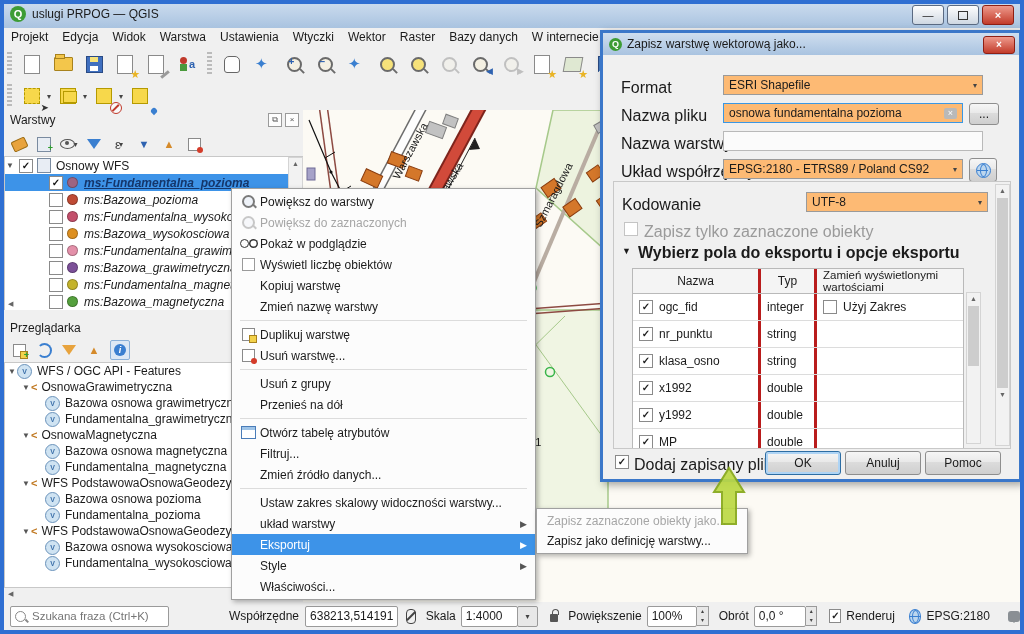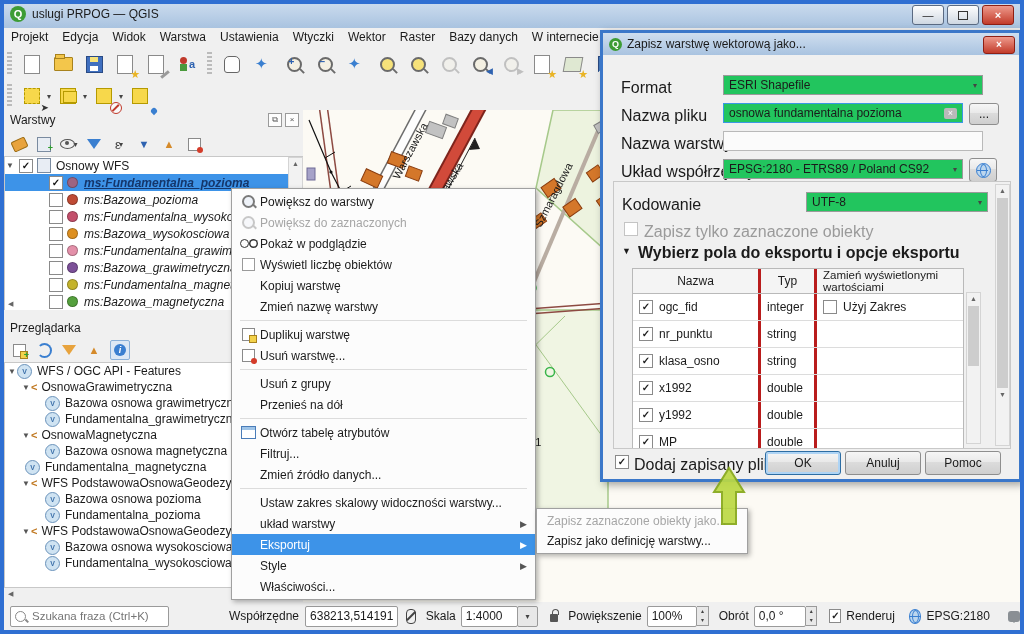--- a/index.html
+++ b/index.html
@@ -142,21 +142,21 @@
     repeating-linear-gradient(90deg,transparent 0 3px,#b9cfe4 3px 4px);}
 
   
   .dlg{position:absolute;left:600px;top:30px;width:416px;height:446px;border:3px solid #3b77c9;
     background:#f0f0f0;z-index:45;box-shadow:3px 3px 8px rgba(0,0,0,.35);}
   .dlg-title{position:absolute;left:0;top:0;width:100%;height:22px;background:linear-gradient(#cfdeef,#a9c3e0);
     display:flex;align-items:center;}
   .dlg-close{position:absolute;right:4px;top:3px;width:30px;height:16px;border:1px solid #8e1f14;border-radius:3px;
     background:linear-gradient(#ee9a8c,#c23b2a);color:#fff;font-weight:bold;font-size:10px;text-align:center;line-height:15px;}
   .dl{position:absolute;font-size:16px;}
-  .field,.combo{position:absolute;height:20px;background:#22c55e;border:1px solid #9a9a9a;display:flex;
+  .field,.combo{position:absolute;height:20px;background:#fdba74;border:1px solid #9a9a9a;display:flex;
     align-items:center;padding:0 5px;box-sizing:border-box;font-size:12px;}
   .combo .ca{margin-left:auto;font-size:8px;color:#444;}
   .field.focus{border:1px solid #3a97e4;}
   .clearico{margin-left:auto;width:13px;height:11px;background:#b9b9b9;border-radius:2px;color:#fff;
     font-size:9px;line-height:11px;text-align:center;flex:none;}
   .pushbtn{position:absolute;border:1px solid #8e8e8e;border-radius:3px;
     background:linear-gradient(#f6f6f6,#e9e9e9 45%,#dcdcdc 45%,#cfcfcf);display:flex;align-items:center;justify-content:center;}
   .scrollarea{position:absolute;left:10px;top:148px;width:396px;height:266px;border:1px solid #c8c8c8;
     background:#f0f0f0;overflow:hidden;}
   .ftable{position:absolute;left:18px;top:86px;width:330px;background:#fff;border:1px solid #b9b9b9;overflow:hidden;height:186px;}
@@ -499,21 +499,21 @@
     </div>
     <div class="trow" style="height:16px;padding-left:16px;">
       <span class="exp">▼</span>
       <span class="conico">&lt;</span>
       <span>OsnowaMagnetyczna</span>
     </div>
     <div class="trow" style="height:16px;padding-left:40px;">
       <span class="wfsico">V</span>
       <span>Bazowa osnowa magnetyczna</span>
     </div>
-    <div class="trow" style="height:16px;padding-left:20px;">
+    <div class="trow" style="height:16px;padding-left:40px;">
       <span class="wfsico">V</span>
       <span>Fundamentalna_magnetyczna</span>
     </div>
     <div class="trow" style="height:16px;padding-left:16px;">
       <span class="exp">▼</span>
       <span class="conico">&lt;</span>
       <span>WFS PodstawowaOsnowaGeodezyjna</span>
     </div>
     <div class="trow" style="height:16px;padding-left:40px;">
       <span class="wfsico">V</span>

